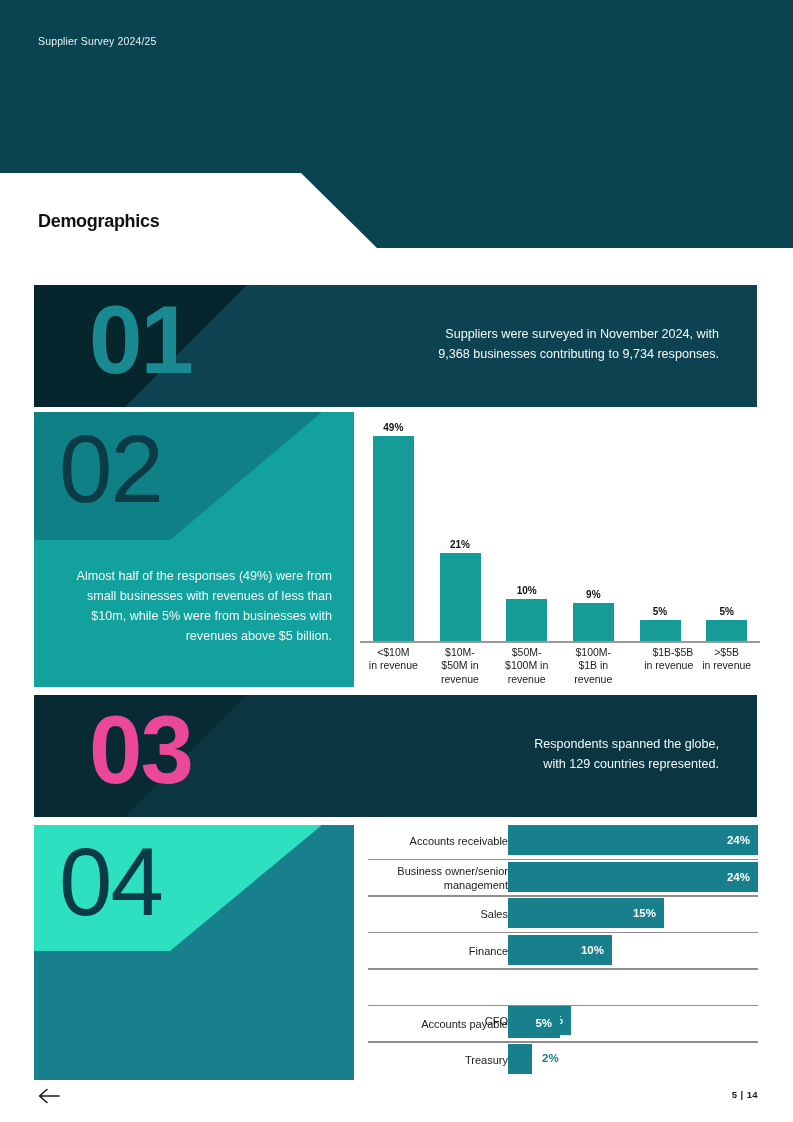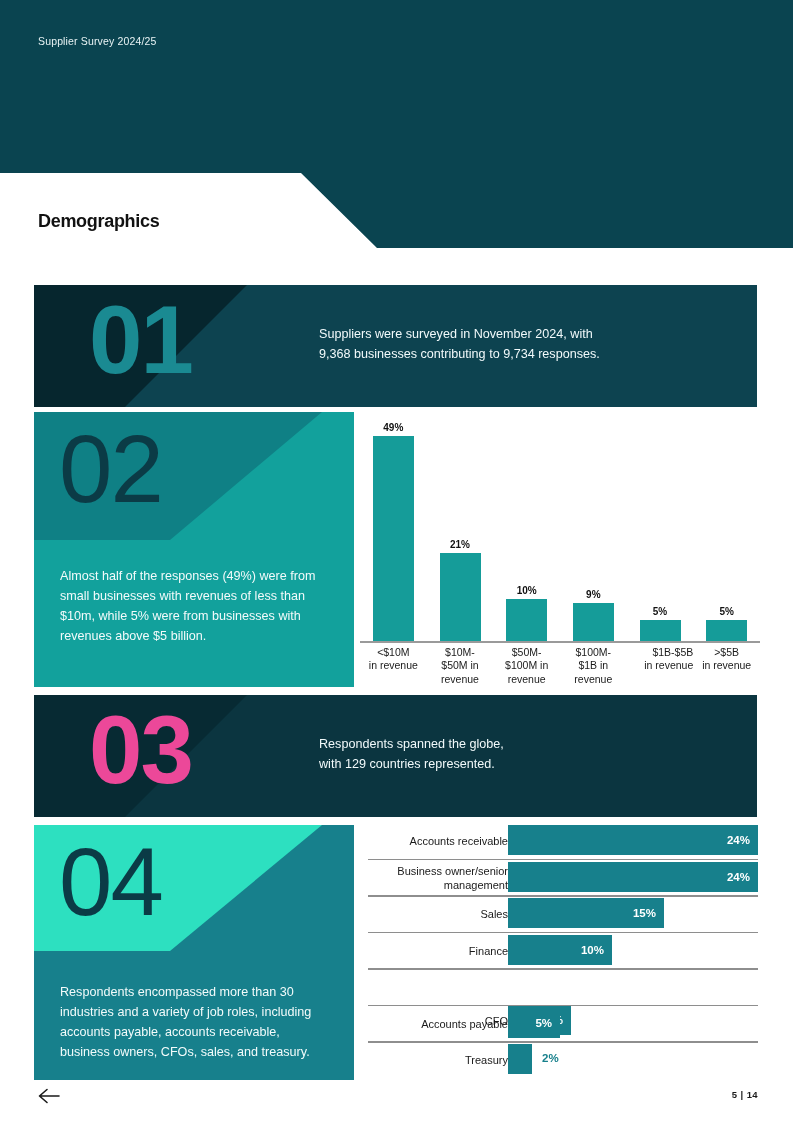--- a/index.html
+++ b/index.html
@@ -27,21 +27,21 @@
     font-size:10.5px; color:#e8f3f4; letter-spacing:0.15px;
     white-space:nowrap;
   }
   #page-title {
     position:absolute; left:38px; top:211px;
     font-size:18px; font-weight:bold; color:#111111;
     letter-spacing:-0.3px; white-space:nowrap;
   }
 
   
-  .card { position:absolute; overflow:hidden; }
+  .card { position:absolute; overflow:hidden;text-align:right; }
 
   
   .card-wide {
     left:34px; width:723px; height:122px;
   }
   .card-wide .base { position:absolute; inset:0; }
   .card-wide .diag {
     position:absolute; inset:0;
   }
   #card01 { top:285px; }
@@ -254,21 +254,20 @@
     <div class="card-wide-text">
       <span>Respondents spanned the globe,</span>
       <span>with 129 countries represented.</span>
     </div>
   </div>
 
   <div class="card card-tall" id="card04">
     <div class="base"></div>
     <div class="diag"></div>
     <div class="card-num-tall">04</div>
-    <div class="card-tall-text">Respondents encompassed more than 30 industries and a variety of job roles, including accounts payable, accounts receivable, business owners, CFOs, sales, and treasury.</div>
   </div>
 
   <div id="hbar-chart">
       <div class="hbar-row" style="top: 0px; height: 36.5px;">
         <div class="hbar-label" style="top: 12.25px;">
           <span>Accounts receivable</span>
         </div>
         <div class="hbar-bar" style="width: 250px; height: 30px; top: 3.25px; background: rgb(23, 128, 140);">
           <div class="hbar-val">24%</div>
         </div>

